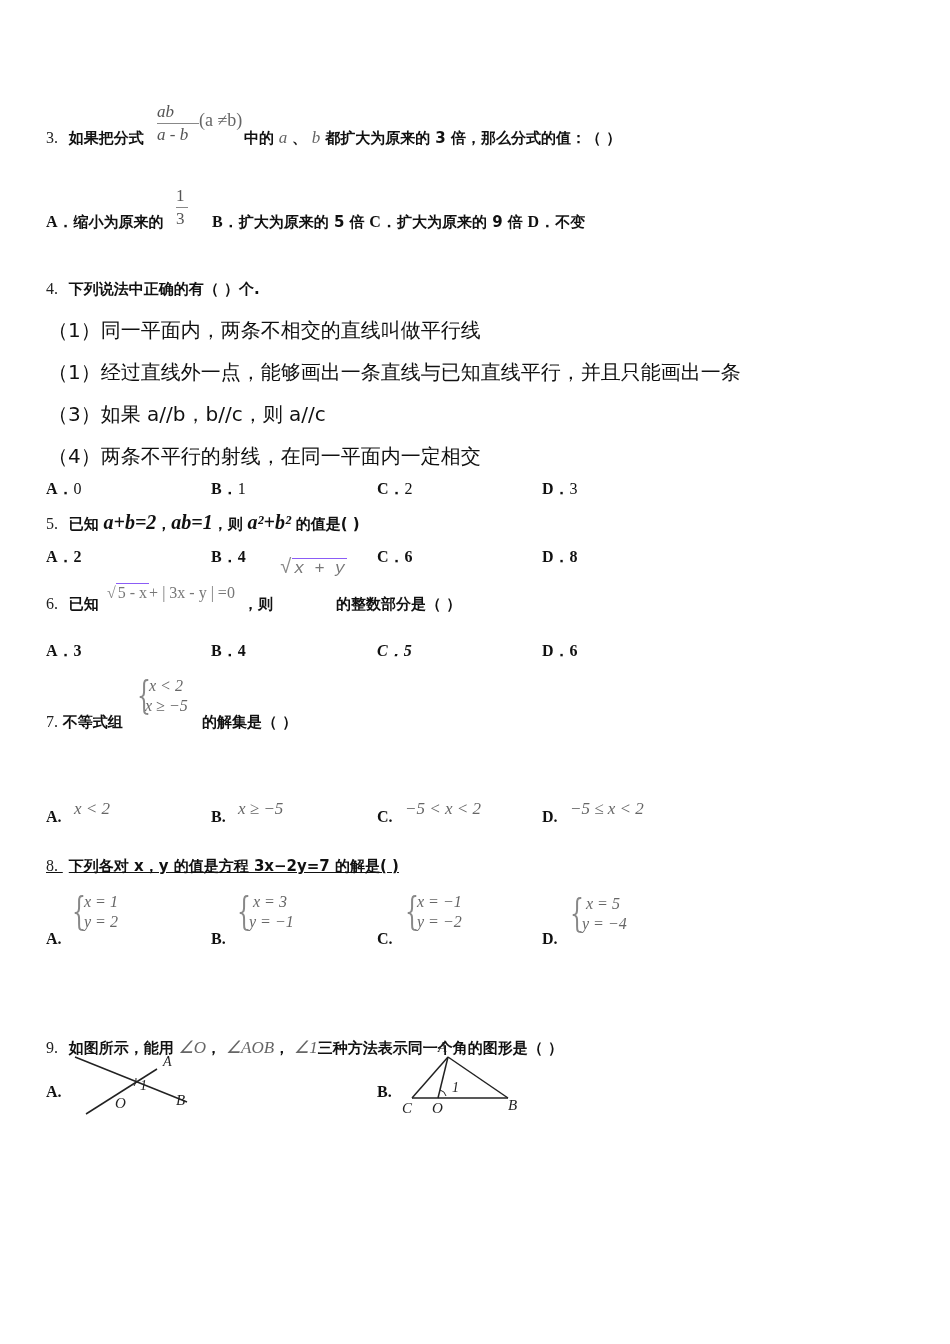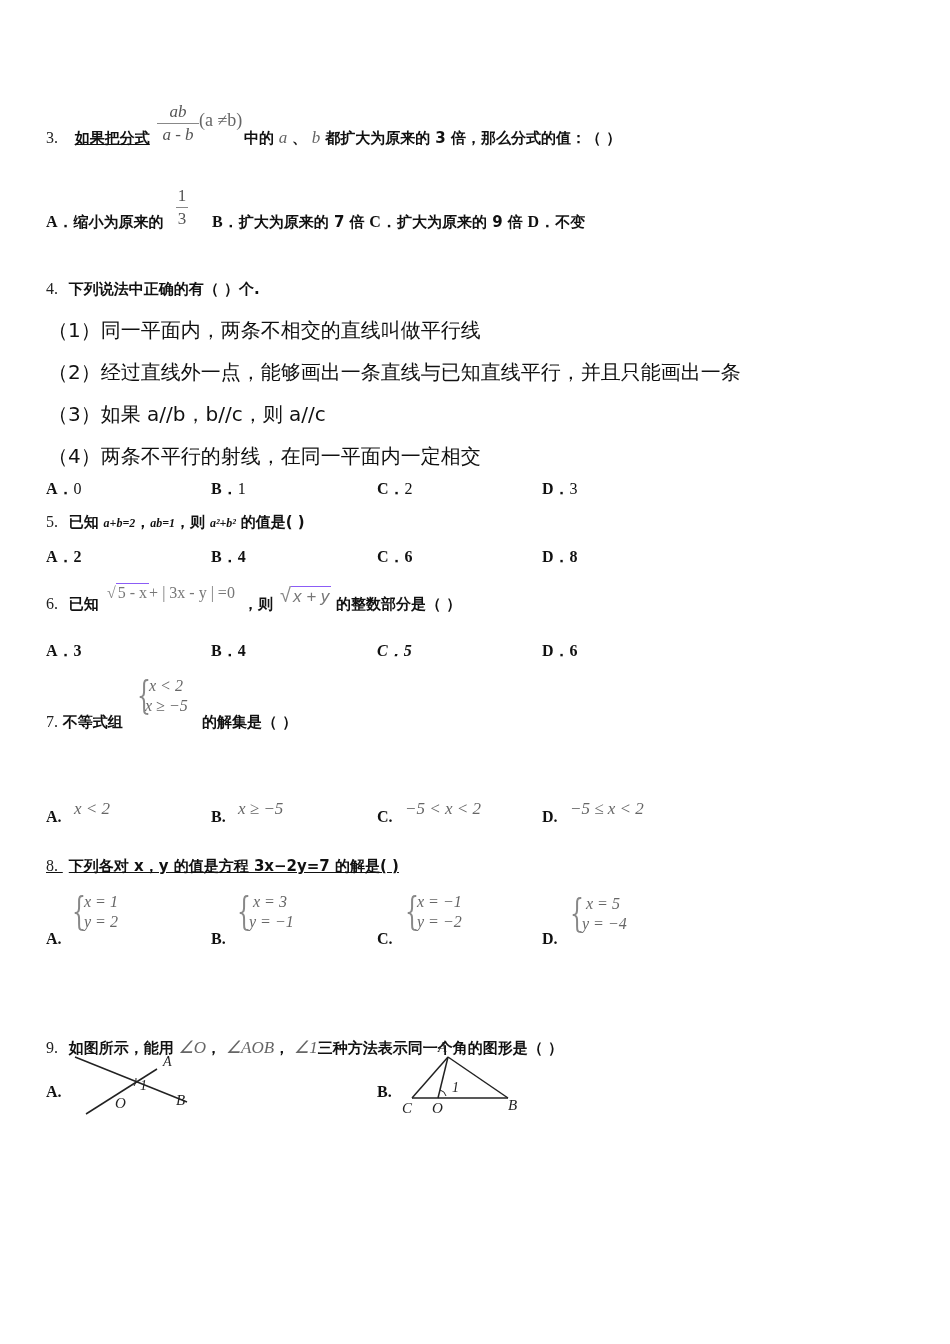--- a/index.html
+++ b/index.html
@@ -7,39 +7,39 @@
          font-family: "DejaVu Serif", "Liberation Serif", serif; color: #111; }
   .line { position: absolute; left: 0; font-size: 15px; white-space: nowrap; line-height: 20px; }
   .qnum { font-family: "Liberation Serif", serif; font-weight: normal; font-size: 16px; color: #222; }
   .cjk { font-weight: bold; font-family: "DejaVu Sans", sans-serif; font-size: 15px; }
   .stmt { font-family: "DejaVu Sans", sans-serif; font-size: 20px; font-weight: normal; }
   .opt-letter { font-family: "Liberation Serif", serif; font-weight: bold; font-size: 16px; }
   .opt-val { font-family: "Liberation Serif", serif; font-size: 16px; }
   .opt-val-b { font-family: "Liberation Serif", serif; font-size: 16px; font-weight: bold; }
   .math { font-family: "Liberation Serif", serif; font-style: italic; color: #666; font-size: 17px; }
   .math-up { font-family: "Liberation Serif", serif; color: #666; font-size: 17px; }
-  .mathbi { font-family: "Liberation Serif", serif; font-weight: bold; font-style: italic; font-size: 12px; }
+  .mathbi { font-family: "Liberation Serif", serif; font-weight: bold; font-style: italic; font-size: 20px; }
   .abs { position: absolute; }
-  .frac { position: absolute; text-align: center; }
+  .frac { position: absolute; }
   .frac .num, .frac .den { display: block; font-family: "Liberation Serif", serif; font-style: italic; color: #555; font-size: 17px; line-height: 20px; }
   .frac .bar { display: block; height: 1px; background: #888; margin: 1px 0; }
   .brace-sys { position: absolute; font-family: "Liberation Serif", serif; color: #666; font-size: 16px; line-height: 20px; }
   .brace-sys .brace { position: absolute; left: 0; top: -2px; font-size: 40px; line-height: 40px; color: #888; font-family: "DejaVu Serif", serif; transform: scaleX(0.55); transform-origin: left; }
   .brace-sys .row { padding-left: 12px; font-style: italic; white-space: nowrap; }
   .sqrt { border-top: 1px solid #8b5cf6; padding: 0 2px; }
   .radical { color: #888; }
   svg text { font-family: "Liberation Serif", serif; font-style: italic; }
 </style>
 </head>
 <body>
 
 <div>
   <div class="line" style="left:46px; top:128px;">
     <span class="qnum">3.</span>
-    <span class="cjk" style="margin-left:12px;text-decoration:underline;">如果把分式</span>
+    <span class="cjk" style="margin-left:6px;">如果把分式</span>
   </div>
   <div class="frac" style="left:157px; top:102px; width:42px;">
     <span class="num">ab</span>
     <span class="bar"></span>
     <span class="den">a - b</span>
   </div>
   <div class="abs math-up" style="left:199px; top:110px; font-size:18px;">(a ≠b)</div>
   <div class="line" style="left:244px; top:128px;">
     <span class="cjk">中的</span>
     <span class="math">a</span>
@@ -50,33 +50,33 @@
 
   <div class="line" style="left:46px; top:212px;">
     <span class="opt-letter">A．</span><span class="cjk">缩小为原来的</span>
   </div>
   <div class="frac" style="left:176px; top:186px; width:12px;">
     <span class="num" style="font-style:normal;">1</span>
     <span class="bar"></span>
     <span class="den" style="font-style:normal;">3</span>
   </div>
   <div class="line" style="left:212px; top:212px;">
-    <span class="opt-letter">B．</span><span class="cjk">扩大为原来的 7 倍</span>
+    <span class="opt-letter">B．</span><span class="cjk">扩大为原来的 5 倍</span>
     <span class="opt-letter">C．</span><span class="cjk">扩大为原来的 9 倍</span>
     <span class="opt-letter">D．</span><span class="cjk">不变</span>
   </div>
 </div>
 
 <div>
   <div class="line" style="left:46px; top:279px;">
     <span class="qnum">4.</span>
     <span class="cjk" style="margin-left:6px;">下列说法中正确的有（          ）个.</span>
   </div>
   <div class="line stmt" style="left:48px; top:320px;">（1）同一平面内，两条不相交的直线叫做平行线</div>
-  <div class="line stmt" style="left:48px; top:362px;">（2）经过直线外一点，能够画出一条直线与已知直线平行，并且只能画出一条</div>
+  <div class="line stmt" style="left:48px; top:362px;">（1）经过直线外一点，能够画出一条直线与已知直线平行，并且只能画出一条</div>
   <div class="line stmt" style="left:48px; top:404px;">（3）如果 a//b，b//c，则 a//c</div>
   <div class="line stmt" style="left:48px; top:446px;">（4）两条不平行的射线，在同一平面内一定相交</div>
   <div class="line" style="left:46px; top:479px;"><span class="opt-letter">A．</span><span class="opt-val">0</span></div>
   <div class="line" style="left:211px; top:479px;"><span class="opt-letter">B．</span><span class="opt-val">1</span></div>
   <div class="line" style="left:377px; top:479px;"><span class="opt-letter">C．</span><span class="opt-val">2</span></div>
   <div class="line" style="left:542px; top:479px;"><span class="opt-letter">D．</span><span class="opt-val">3</span></div>
 </div>
 
 <div>
   <div class="line" style="left:46px; top:512px;">
@@ -96,21 +96,21 @@
   <div class="line" style="left:46px; top:594px;">
     <span class="qnum">6.</span>
     <span class="cjk" style="margin-left:6px;">已知</span>
   </div>
   <div class="abs" style="left:107px; top:584px; font-family:'Liberation Serif',serif; color:#777; font-size:16px; white-space:nowrap;">
     <span class="radical">√</span><span class="sqrt">5 -  x</span><span>+ | 3x -  y | =0</span>
   </div>
   <div class="line" style="left:243px; top:594px;">
     <span class="cjk">，则</span>
   </div>
-  <div class="abs" style="left:280px; top:584px; font-family:Liberation Sans, sans-serif; color:#777; font-size:17px; font-style:italic; white-space:nowrap;">
+  <div class="abs" style="left:280px; top:556px; font-family:Liberation Mono, monospace; color:#777; font-size:17px; font-style:italic; white-space:nowrap;">
     <span class="radical" style="font-style:normal; font-size:20px;">√</span><span class="sqrt">x + y</span>
   </div>
   <div class="line" style="left:336px; top:594px;">
     <span class="cjk">的整数部分是（  ）</span>
   </div>
   <div class="line" style="left:46px; top:641px;"><span class="opt-letter">A．</span><span class="opt-val-b">3</span></div>
   <div class="line" style="left:211px; top:641px;"><span class="opt-letter">B．</span><span class="opt-val-b">4</span></div>
   <div class="line" style="left:377px; top:641px;font-style:italic;"><span class="opt-letter">C．</span><span class="opt-val-b">5</span></div>
   <div class="line" style="left:542px; top:641px;"><span class="opt-letter">D．</span><span class="opt-val-b">6</span></div>
 </div>

